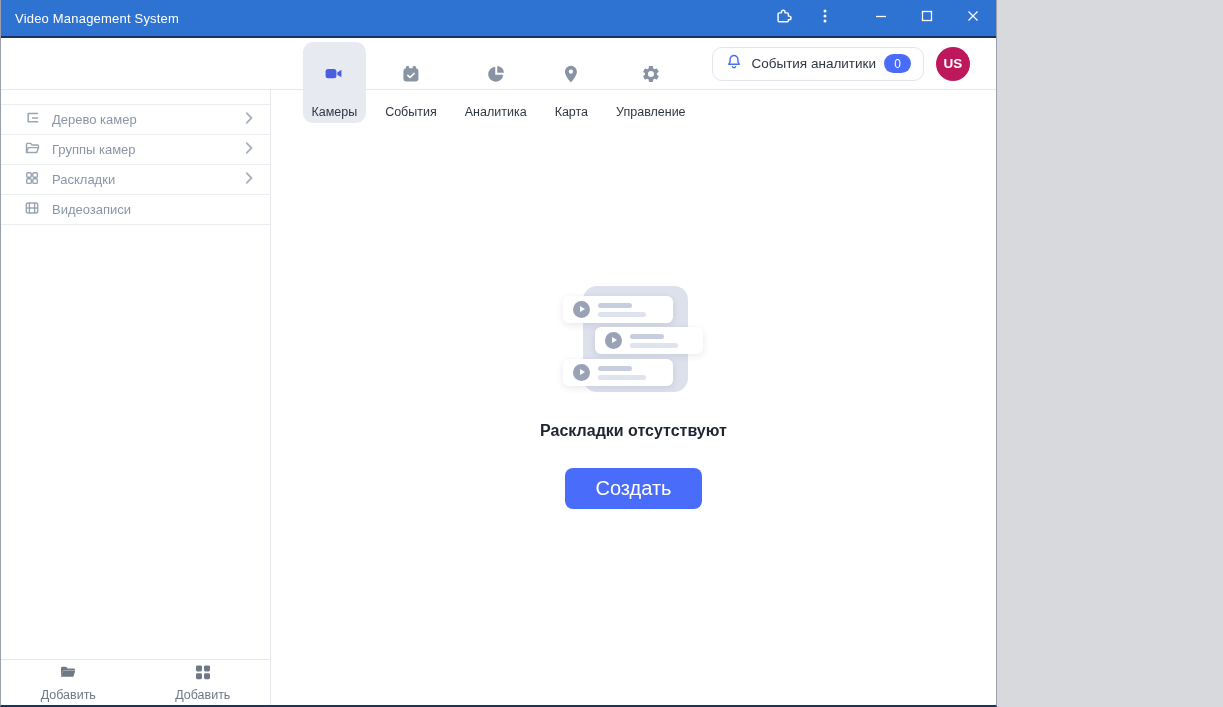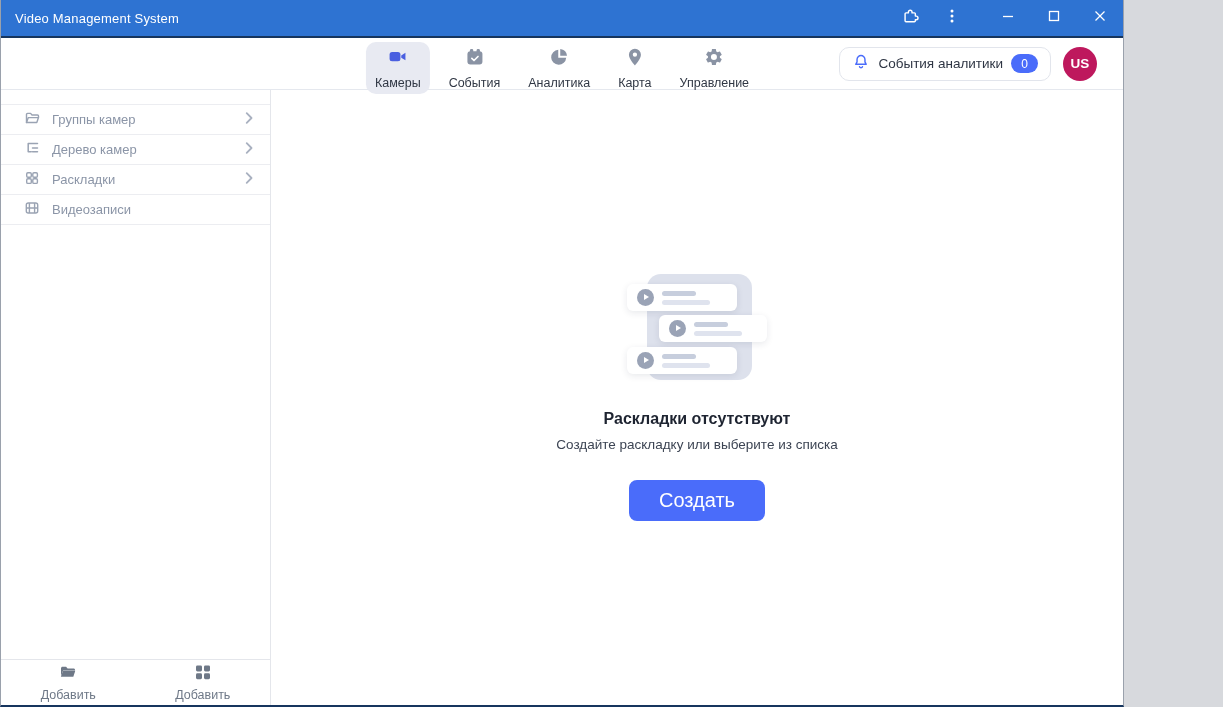--- a/index.html
+++ b/index.html
@@ -1,40 +1,40 @@
 <!DOCTYPE html>
 <html><head>
 <meta charset="utf-8">
 <style>
   * { margin:0; padding:0; box-sizing:border-box; }
   html,body { background:#d7d9dd; }
   body { font-family:"Liberation Sans", sans-serif; }
   .window {
-    width:1124px; height:707px; background:#fff;
+    width:997px; height:707px; background:#fff;
     border-left:1px solid #9aa1ac; border-right:1px solid #9aa1ac;
     border-bottom:2px solid #16355e;
     display:flex; flex-direction:column; overflow:hidden;
   }
   
   .titlebar {
     height:38px; flex-shrink:0; background:#2e73d2; border-bottom:2px solid #16355e;
     display:flex; align-items:center; padding-left:14px; color:#fff;
   }
   .tb-title { font-size:13px; letter-spacing:.2px; }
   .tb-controls { margin-left:auto; display:flex; align-items:stretch; height:100%; }
   .tb-btn { width:42px; display:flex; align-items:center; justify-content:center; cursor:pointer; }
   .tb-btn.wide { width:46px; }
   .tb-spacer { width:12px; }
   
   .header {
     height:52px; flex-shrink:0; background:#fff; border-bottom:1px solid #e5e8ee;
     position:relative; display:flex; align-items:center;
   }
   .tabs { position:absolute; left:50%; transform:translateX(-50%); top:4px; display:flex; gap:10px; }
-  .tab { display:flex; flex-direction:column; align-items:center; gap:9px; padding:5px 9px 4px; border-radius:10px; cursor:pointer;justify-content:space-between; }
+  .tab { display:flex; flex-direction:column; align-items:center; gap:21px; padding:22px 9px 4px; border-radius:10px; cursor:pointer;justify-content:space-between; }
   .tab.active { background:#e8eaf2; }
   .tab svg { width:20px; height:20px; display:block; }
   .tab-label { font-size:12.5px; color:#303744; white-space:nowrap; }
   .header-right { margin-left:auto; display:flex; align-items:center; gap:12px; padding-right:26px; }
   .events-btn {
     display:flex; align-items:center; gap:8px; height:34px; padding:0 12px 0 12px;
     background:#fff; border:1px solid #e2e5ec; border-radius:10px; cursor:pointer;
   }
   .events-label { font-size:13.5px; color:#2f3644; white-space:nowrap; }
   .events-badge {
@@ -195,39 +195,39 @@
       <div class="avatar">US</div>
     </div>
   </div>
 
   <div class="body">
 
     <aside class="sidebar">
       <div class="nav-list">
         <div class="nav-item">
           <span>
+            <svg viewBox="0 0 16 16" fill="none" stroke="#9aa3b3" stroke-width="1.5" stroke-linecap="round" stroke-linejoin="round">
+                <path d="M4.2 3.6h9.3M4.2 3.6v8.2M4.2 11.8h3M8.5 8h5M8.5 11.8h5"></path>
+              </svg>
+          </span>
+          <span class="nav-label">Дерево камер</span>
+          <span>
+            <svg width="12" height="12" viewBox="0 0 14 14" fill="none" stroke="#a9b1c0" stroke-width="1.6" stroke-linecap="round" stroke-linejoin="round">
+                <path d="M5 2.8 9.2 7 5 11.2"></path>
+              </svg>
+          </span>
+        </div>
+        <div class="nav-item">
+          <span>
             <svg viewBox="0 0 16 16" fill="none" stroke="#9aa3b3" stroke-width="1.4" stroke-linecap="round" stroke-linejoin="round">
                 <path d="M2.5 12.5V4.4a1 1 0 0 1 1-1h3.1l1.4 1.6h5.5a1 1 0 0 1 1 1v1.3"></path>
                 <path d="M2.5 12.5 4.3 7.6h10.2l-1.7 4.9z"></path>
               </svg>
           </span>
           <span class="nav-label">Группы камер</span>
-          <span>
-            <svg width="12" height="12" viewBox="0 0 14 14" fill="none" stroke="#a9b1c0" stroke-width="1.6" stroke-linecap="round" stroke-linejoin="round">
-                <path d="M5 2.8 9.2 7 5 11.2"></path>
-              </svg>
-          </span>
-        </div>
-        <div class="nav-item">
-          <span>
-            <svg viewBox="0 0 16 16" fill="none" stroke="#9aa3b3" stroke-width="1.5" stroke-linecap="round" stroke-linejoin="round">
-                <path d="M4.2 3.6h9.3M4.2 3.6v8.2M4.2 11.8h3M8.5 8h5M8.5 11.8h5"></path>
-              </svg>
-          </span>
-          <span class="nav-label">Дерево камер</span>
           <span>
             <svg width="12" height="12" viewBox="0 0 14 14" fill="none" stroke="#a9b1c0" stroke-width="1.6" stroke-linecap="round" stroke-linejoin="round">
                 <path d="M5 2.8 9.2 7 5 11.2"></path>
               </svg>
           </span>
         </div>
         <div class="nav-item">
           <span>
             <svg viewBox="0 0 16 16" fill="none" stroke="#9aa3b3" stroke-width="1.4">
                 <rect x="2.7" y="2.7" width="4.6" height="4.6" rx="1.2"></rect>
@@ -298,19 +298,18 @@
           </div>
           <div class="illo-card c3">
             <span class="play"></span>
             <span class="lines">
                 <span class="line-a"></span>
                 <span class="line-b"></span>
               </span>
           </div>
         </div>
         <div class="es-title">Раскладки отсутствуют</div>
-        <div class="es-sub">Создайте раскладку или выберите из списка</div>
         <button class="create-btn">Создать</button>
       </div>
     </main>
 
   </div>
 </div>
 
 </body></html>

